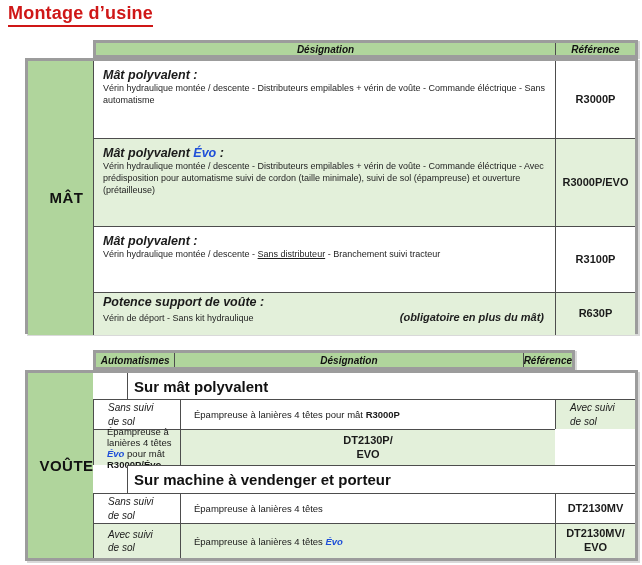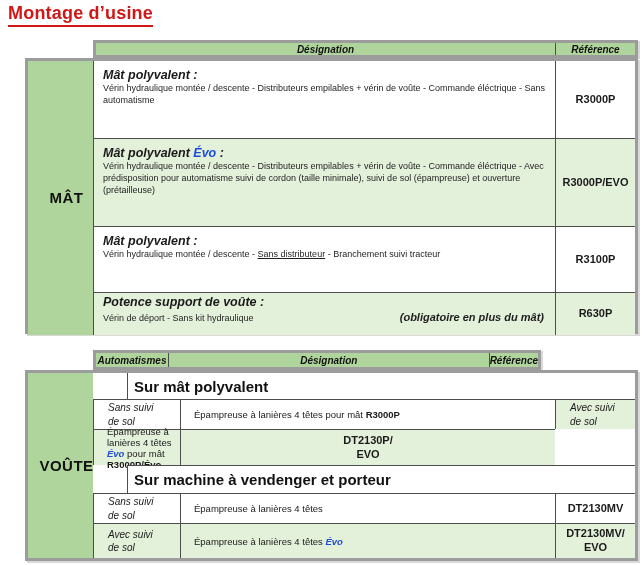--- a/index.html
+++ b/index.html
@@ -63,21 +63,21 @@
   .u{ text-decoration:underline; }
   .b{ font-weight:bold; }
   .desc-note-line{ display:flex; justify-content:space-between; align-items:flex-end; }
   .note{ font-size:11px; font-style:italic; font-weight:bold; white-space:nowrap; padding-right:2px; }
   .c-ref{
     display:flex; flex-direction:column; align-items:center; justify-content:center;
     font-size:11px; font-weight:bold; text-align:center; line-height:1.25;
   }
 
   
-  #t2-head{ left:93px; top:350px; width:448px; height:20px; }
+  #t2-head{ left:93px; top:350px; width:482px; height:20px; }
   #t2-head .h-auto{ width:84px; }
   #t2-head .h-des{ width:374px; }
   #t2-head .h-ref{ flex:1; }
   #t2-body{ left:25px; top:370px; width:613px; height:191px;
     grid-template-columns:65px 87px 375px 1fr;
     grid-template-rows:26px 30px 36px 28px 30px 1fr; }
   #t2-body .group-cell{ grid-row:1/7; }
   .section-cell{
     grid-column:2/5; background:#ffffff;
     display:flex; align-items:center;

